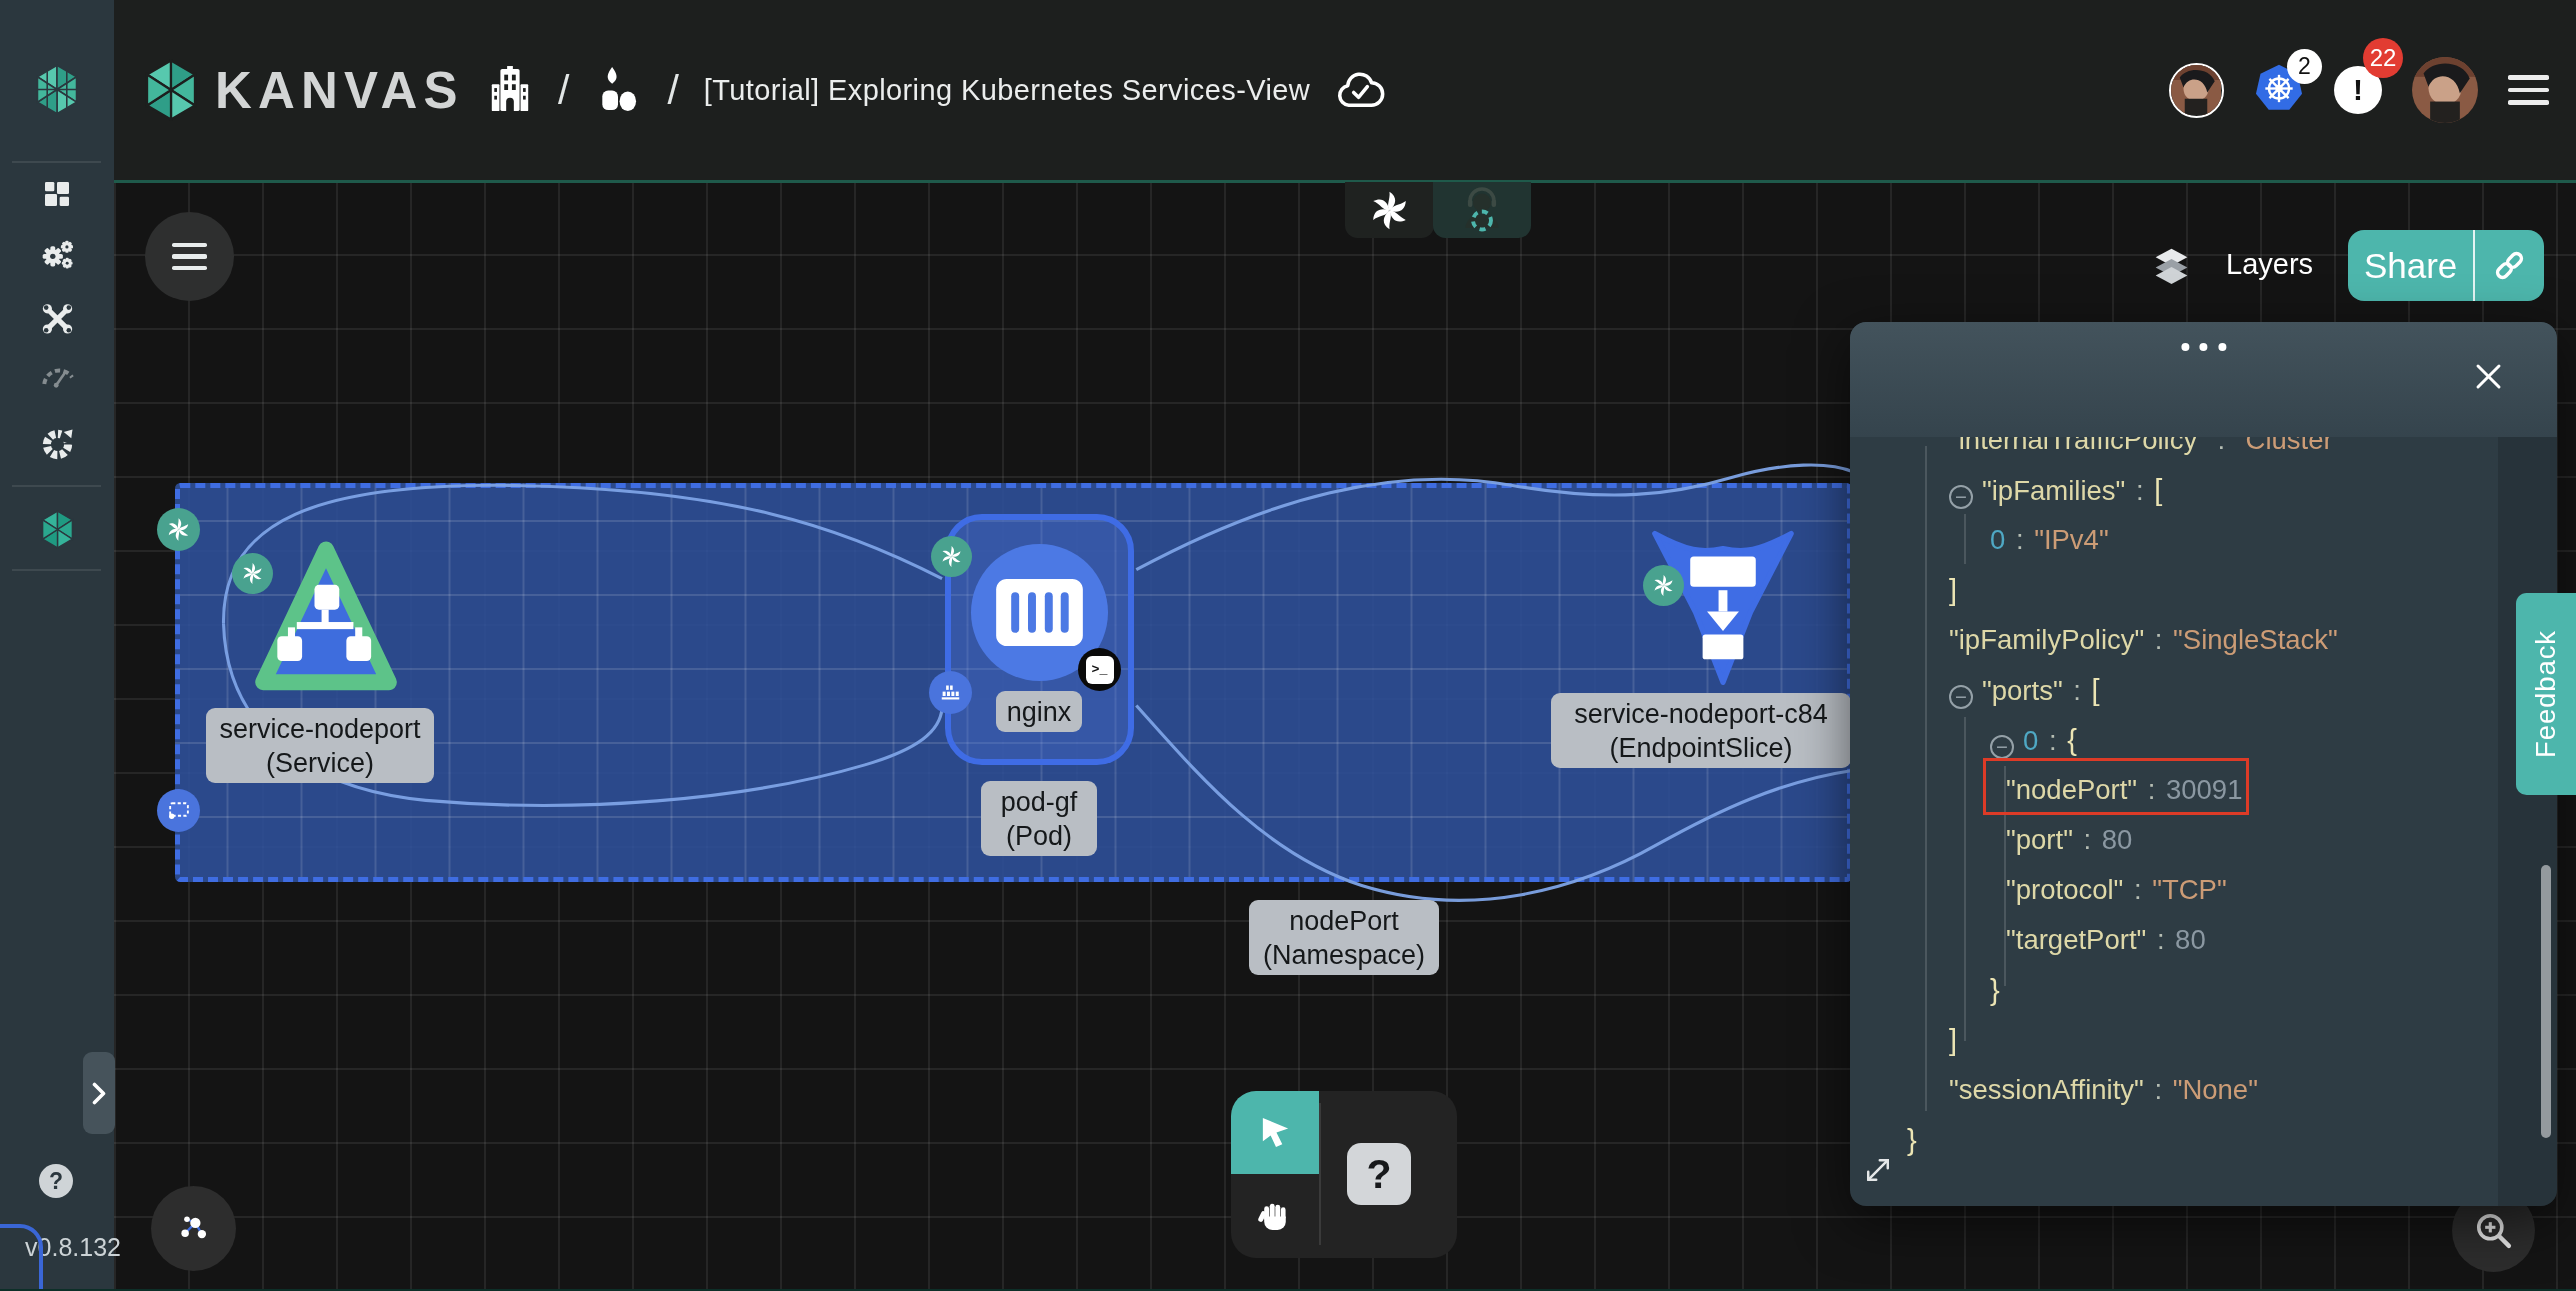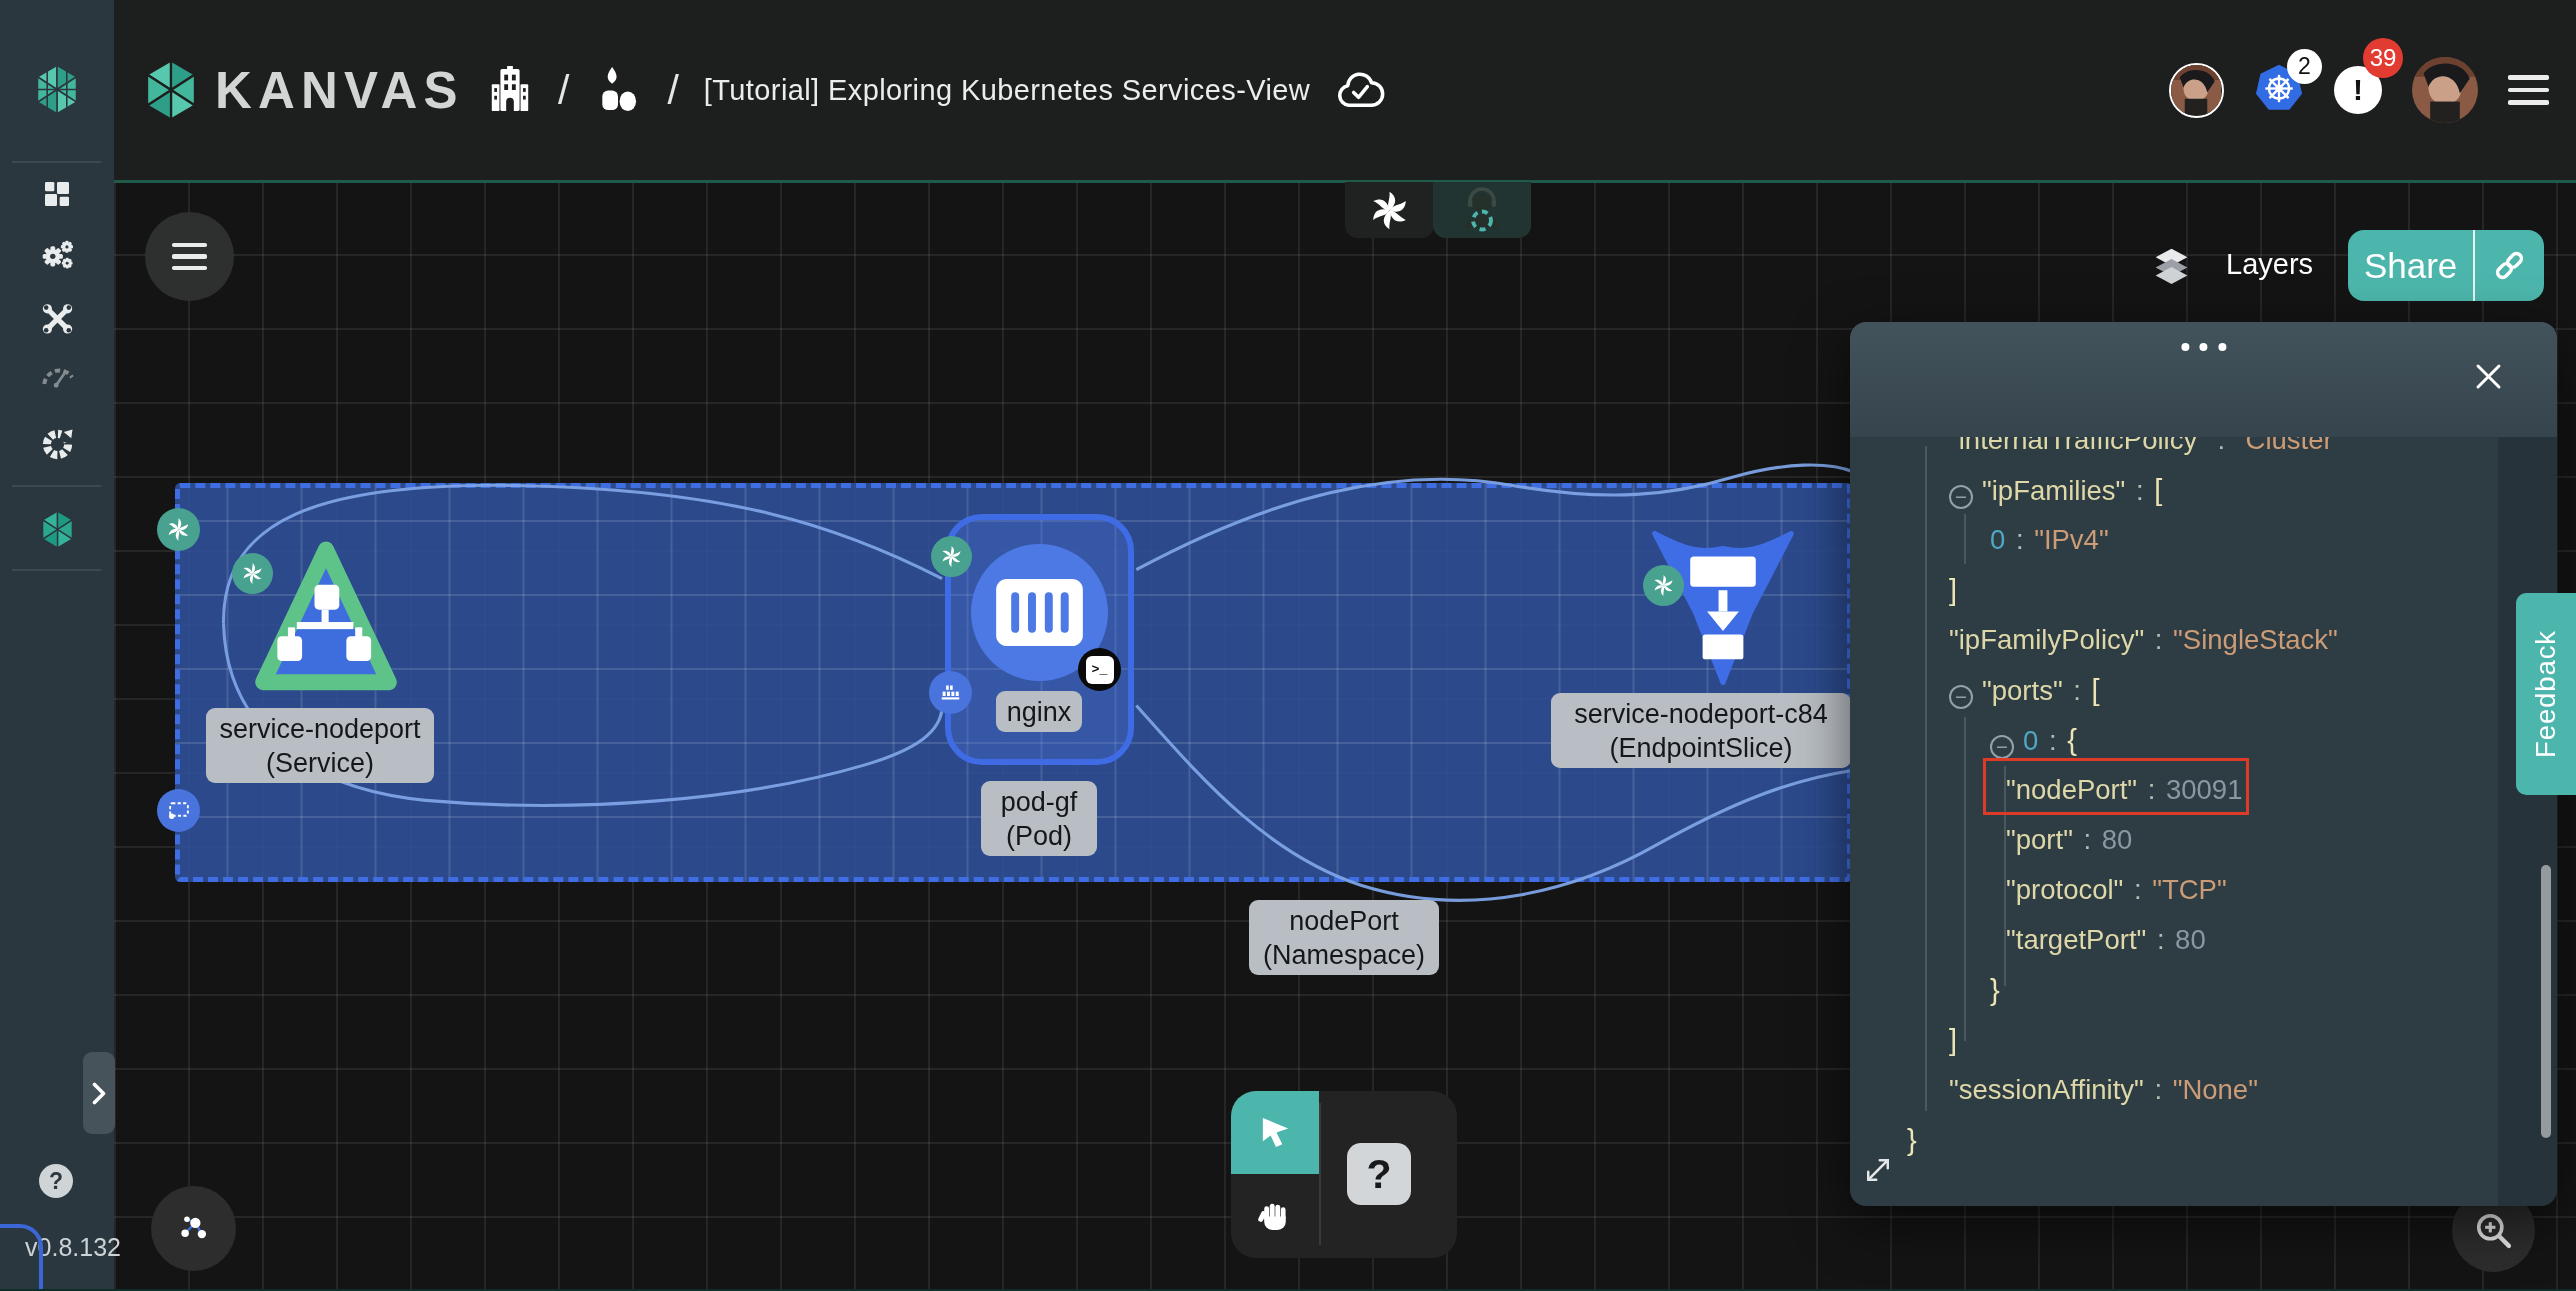--- a/index.html
+++ b/index.html
@@ -347,21 +347,21 @@
           <line x1="12" y1="28" x2="42" y2="28"></line>
           <line x1="16.5" y1="17.5" x2="37.5" y2="38.5"></line>
           <line x1="37.5" y1="17.5" x2="16.5" y2="38.5"></line>
         </g>
         <circle cx="27" cy="28" r="4" fill="#fff"></circle>
       </svg>
       <div class="count-badge" id="k8s-badge">2</div>
     </div>
     <div class="badge-wrap">
       <div id="notif-circle">!</div>
-      <div class="count-badge" id="notif-badge">39</div>
+      <div class="count-badge" id="notif-badge">22</div>
     </div>
     <div class="avatar" id="avatar-2">
       <svg width="66" height="66" viewBox="0 0 40 40">
           <rect width="40" height="40" fill="#8a5a44"></rect>
           <rect x="0" y="0" width="40" height="12" fill="#6d4130"></rect>
           <circle cx="20" cy="19" r="10" fill="#caa188"></circle>
           <path d="M7 10 C13 1 31 2 35 13 L29 22 C27 10 14 8 10 18 Z" fill="#1a1a1c"></path>
           <rect x="11" y="27" width="18" height="13" fill="#23211f"></rect>
         </svg>
     </div>

